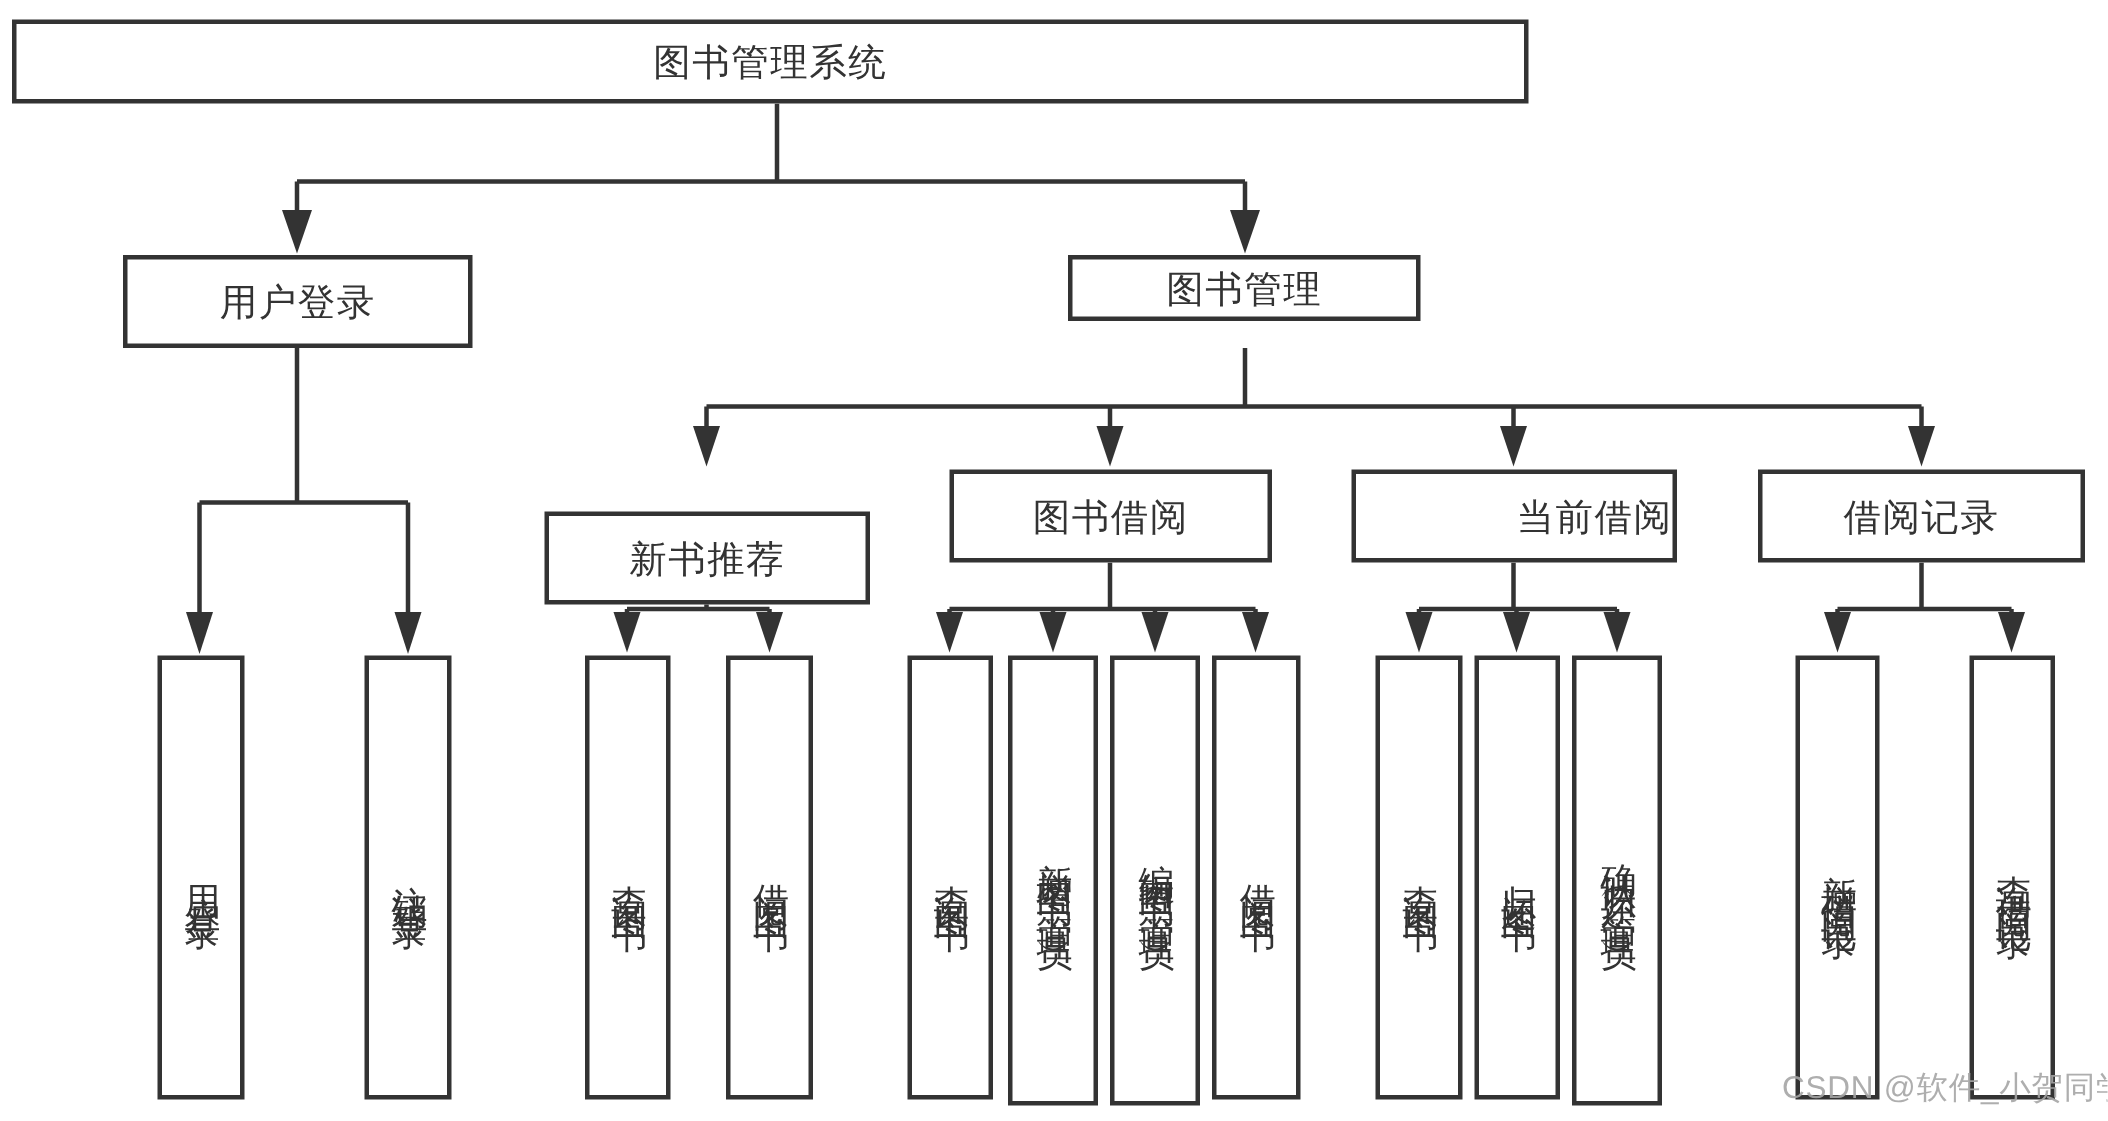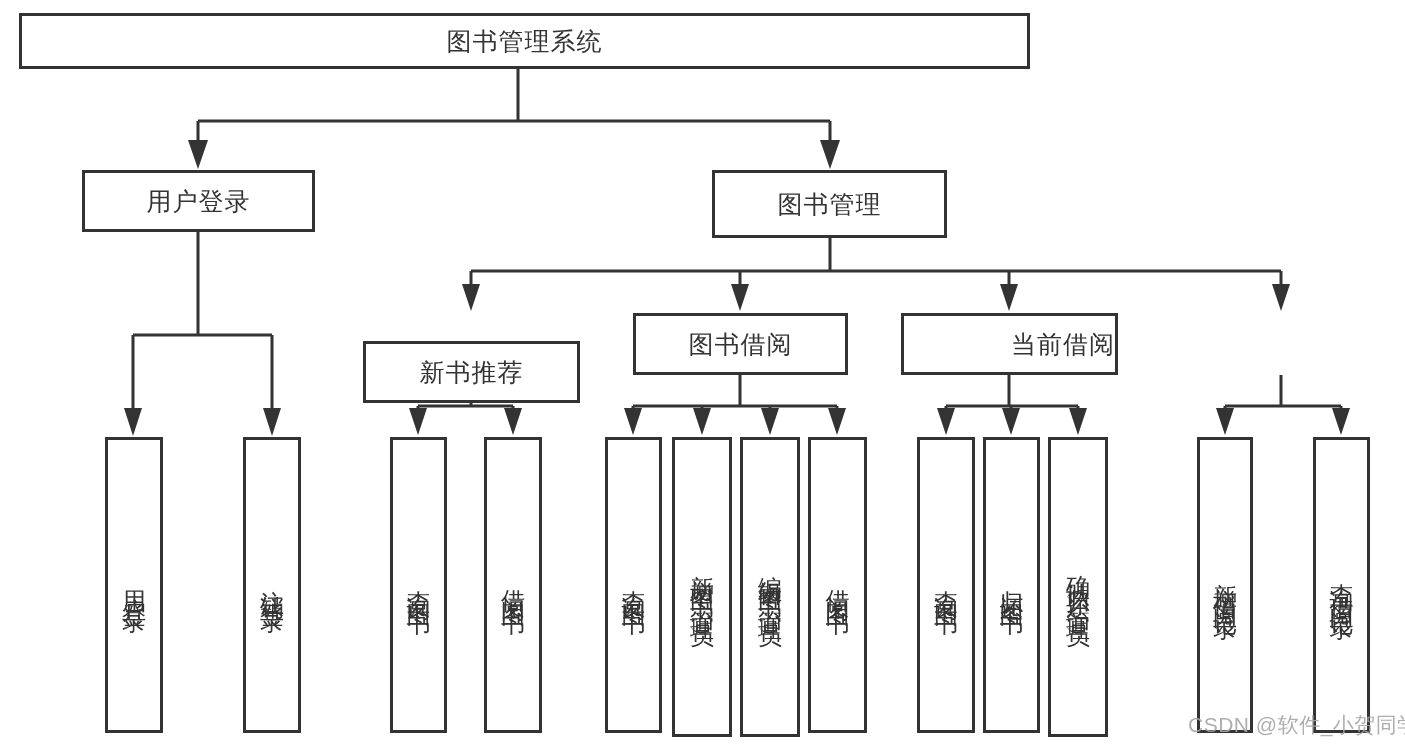--- a/index.html
+++ b/index.html
@@ -83,39 +83,42 @@
     <path d="M1009 375 V406 M946 406 H1078 M946 406 V411 M1011 406 V411 M1078 406 V411"></path>
     <polygon points="937,408 955,408 946,435"></polygon>
     <polygon points="1002,408 1020,408 1011,435"></polygon>
     <polygon points="1069,408 1087,408 1078,435"></polygon>
 
     <path d="M1281 375 V406 M1225 406 H1341 M1225 406 V411 M1341 406 V411"></path>
     <polygon points="1216,408 1234,408 1225,435"></polygon>
     <polygon points="1332,408 1350,408 1341,435"></polygon>
   </svg>
 
-  <div class="node" style="left:19px;top:13px;width:1011px;height:56px;font-family:Liberation Serif, serif;">
+  <div class="node" style="left:8px;top:13px;width:1011px;height:56px;font-family:Liberation Serif, serif;">
     <span>图书管理系统</span>
   </div>
 
   <div class="node" style="left:82px;top:170px;width:233px;height:62px;">
     <span>用户登录</span>
   </div>
-  <div class="node" style="left:712px;top:170px;width:235px;height:68px;">
+  <div class="node" style="left:712px;top:170px;width:235px;height:44px;">
     <span>图书管理</span>
   </div>
 
   <div class="node" style="left:363px;top:313px;width:217px;height:62px;margin-top:28px;">
     <span>新书推荐</span>
   </div>
   <div class="node" style="left:633px;top:313px;width:215px;height:62px;">
     <span>图书借阅</span>
   </div>
   <div class="node" style="left:901px;top:313px;width:217px;height:62px;justify-content:flex-end;">
     <span>当前借阅</span>
+  </div>
+  <div class="node" style="left:1172px;top:313px;width:218px;height:62px;">
+    <span>借阅记录</span>
   </div>
 
   <div class="leaf" style="left:105px;top:437px;width:58px;height:296px;">
     <span>用户登录</span>
   </div>
   <div class="leaf" style="left:243px;top:437px;width:58px;height:296px;">
     <span>注销登录</span>
   </div>
 
   <div class="leaf" style="left:390px;top:437px;width:57px;height:296px;">

